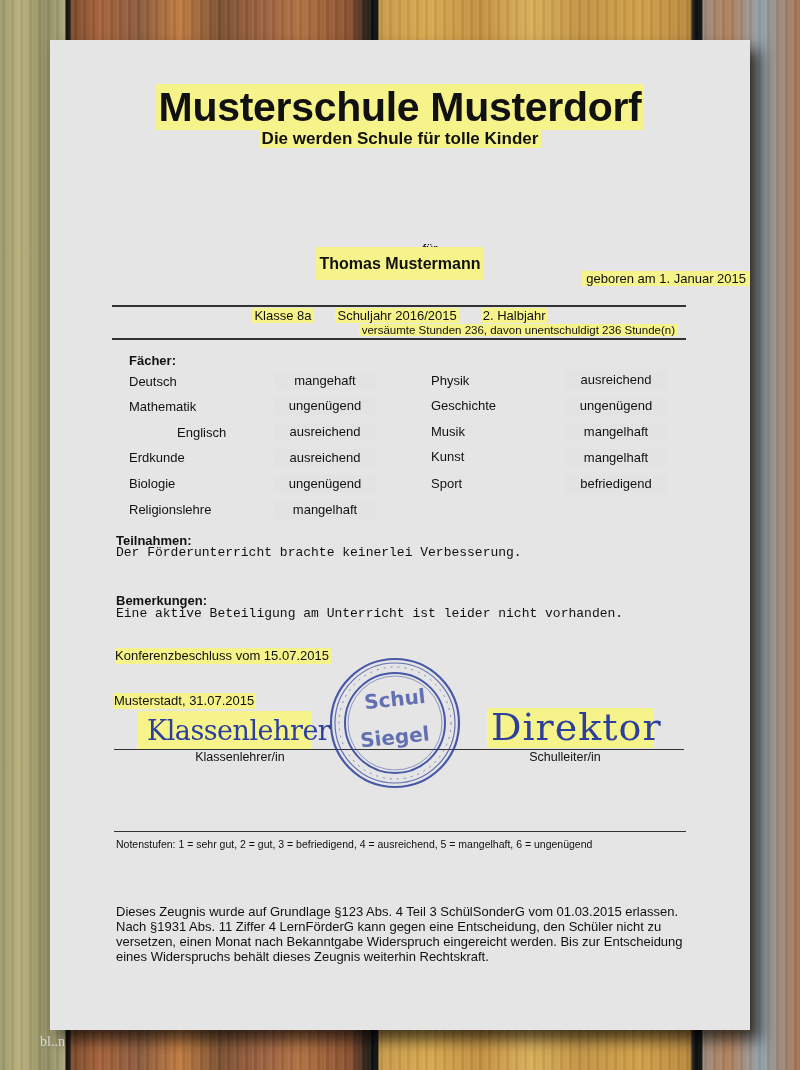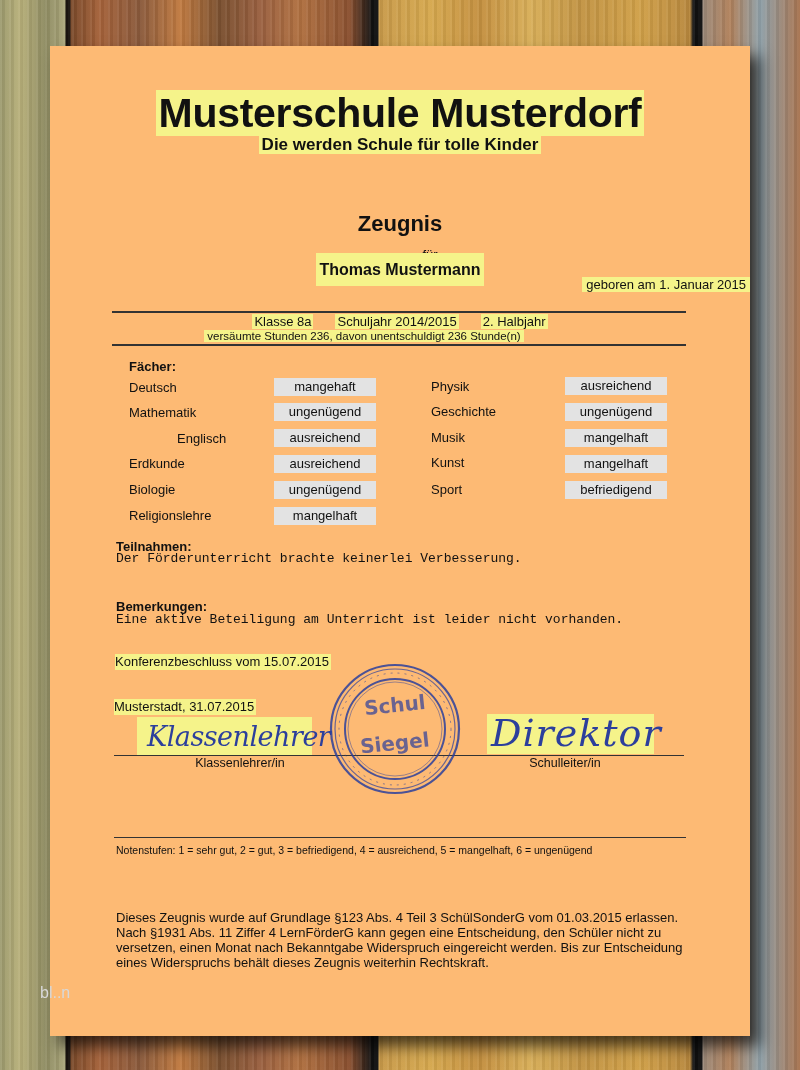--- a/index.html
+++ b/index.html
@@ -16,22 +16,22 @@
           #111 372px, #111 378px,
           #c89a4a 379px, #d6a84e 430px, #c49040 480px, #d8ae58 530px, #c29444 580px, #d0a048 640px, #b8883e 690px,
           #111 693px, #111 702px,
           #9c8a7a 703px, #b0805a 730px, #8fa0a8 760px, #a87450 800px);
     }
     .grain {
       position: absolute; inset: 0;
       background: repeating-linear-gradient(90deg, rgba(255,255,255,0.07) 0 2px, rgba(0,0,0,0.05) 2px 5px, rgba(255,255,255,0.03) 5px 9px);
     }
     .paper {
-      position: absolute; left: 50px; top: 46px; width: 700px; height: 990px;
-      background: #fdba74;
+      position: absolute; left: 50px; top: 40px; width: 700px; height: 990px;
+      background: #e5e5e5;
       box-shadow: 10px 10px 14px rgba(0,0,0,0.65);
     }
     .hl { background: #f5f38a; }
     .school-name {
       position: absolute; left: 0; width: 700px; top: 44px; text-align: center;
       font-size: 41px; font-weight: bold; line-height: 46px; letter-spacing: -0.3px;
     }
     .school-name span { padding: 0 3px; }
     .tagline {
       position: absolute; left: 0; width: 700px; top: 89px; text-align: center;
@@ -42,56 +42,55 @@
       position: absolute; left: 0; width: 700px; top: 165px; text-align: center;
       font-size: 22px; font-weight: bold;
     }
     .fuer { position: absolute; left: 0; width: 760px; top: 201px; text-align: center; font-size: 13px; }
     .student-name { position: absolute; left: 0; width: 700px; top: 214px; text-align: center; font-size: 16px; font-weight: bold; line-height: 19px; }
     .birth { position: absolute; left: 0; width: 700px; top: 231px; text-align: right; font-size: 13px; line-height: 16px; }
     .rule { position: absolute; height: 1.5px; background: #333; }
     .class-line { position: absolute; left: 0; width: 700px; top: 268px; text-align: center; font-size: 13px; line-height: 15px; }
     .class-line span { padding: 0 2px; }
     .class-line .gap { display: inline-block; width: 22px; background: #f5f38a; padding: 0; }
-    .absence-line { position: absolute; left: 0; width: 628px; top: 283px; text-align: center; font-size: 11.5px; line-height: 14px; }
+    .absence-line { position: absolute; left: 0; width: 628px; top: 283px; text-align: right; font-size: 11.5px; line-height: 14px; }
     .subjects-label { position: absolute; left: 79px; top: 313px; font-size: 13px; font-weight: bold; }
     .subject { position: absolute; font-size: 13px; line-height: 15px; }
     .grade {
       position: absolute; width: 102px; height: 18px; background: #e3e3e3;
       text-align: center; font-size: 13px; line-height: 18px;
     }
     .section-label { position: absolute; left: 66px; font-size: 13px; font-weight: bold; line-height: 14px; }
     .section-text { position: absolute; left: 66px; font-size: 13px; line-height: 14px; font-family: Liberation Mono, monospace; }
     .conf { position: absolute; left: 65px; top: 608px; font-size: 13px; line-height: 16px; padding-right: 2px; }
     .place-date { position: absolute; left: 64px; top: 653px; font-size: 13px; line-height: 16px; padding-right: 2px; }
     .sig-box { position: absolute; background: #f5f38a; }
-    .sig-text { position: absolute; font-family: "DejaVu Serif", serif; font-style: italic; color: #2c3f9c; white-space: nowrap; }
+    .sig-text { position: absolute; font-family: "DejaVu Serif", serif; color: #2c3f9c; white-space: nowrap; }
     .sig-caption { position: absolute; font-size: 12.5px; text-align: center; }
     .seal { position: absolute; left: 278px; top: 616px; width: 134px; height: 134px; }
     .grades-legend { position: absolute; left: 66px; top: 798px; font-size: 10.5px; line-height: 12px; }
     .legal { position: absolute; left: 66px; top: 864px; width: 580px; font-size: 13px; line-height: 15px; }
-    .watermark { position: absolute; left: 40px; top: 984px; font-size: 16px; color: #d8d8d8; }
+    .watermark { position: absolute; left: 40px; top: 1034px; font-size: 14px; color: #d8d8d8; font-family: Liberation Serif, serif; }
   </style>
 </head>
 <body>
 
 <div class="grain"></div>
 
 <div class="paper">
 
   <div class="school-name"><span class="hl">Musterschule Musterdorf</span></div>
   <div class="tagline"><span class="hl">Die werden Schule für tolle Kinder</span></div>
 
-  <div class="doc-title">Zeugnis</div>
   <div class="fuer">für</div>
   <div class="student-name"><span class="hl" style="padding:8px 4px">Thomas Mustermann</span></div>
   <div class="birth"><span class="hl" style="padding:0 4px">geboren am 1. Januar 2015</span></div>
 
   <div class="rule" style="left:62px; width:574px; top:265px;"></div>
-  <div class="class-line"><span class="hl">Klasse 8a</span><span class="gap"></span><span class="hl">Schuljahr 2014/2015</span><span class="gap"></span><span class="hl">2. Halbjahr</span></div>
+  <div class="class-line"><span class="hl">Klasse 8a</span><span class="gap"></span><span class="hl">Schuljahr 2016/2015</span><span class="gap"></span><span class="hl">2. Halbjahr</span></div>
   <div class="absence-line"><span class="hl" style="padding:0 3px">versäumte Stunden 236, davon unentschuldigt 236 Stunde(n)</span></div>
   <div class="rule" style="left:62px; width:574px; top:298px;"></div>
 
   <div class="subjects-label">Fächer:</div>
 
   <div class="subject" style="left:79px; top:334px;">Deutsch</div>
   <div class="grade" style="left:224px; top:332px;">mangehaft</div>
   <div class="subject" style="left:79px; top:359px;">Mathematik</div>
   <div class="grade" style="left:224px; top:357px;">ungenügend</div>
   <div class="subject" style="left:79px; top:385px;margin-left:48px;">Englisch</div>

